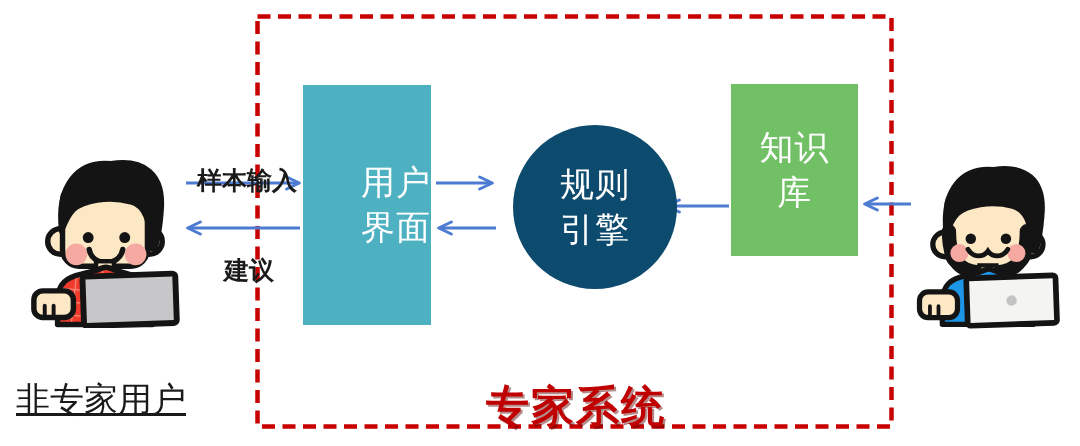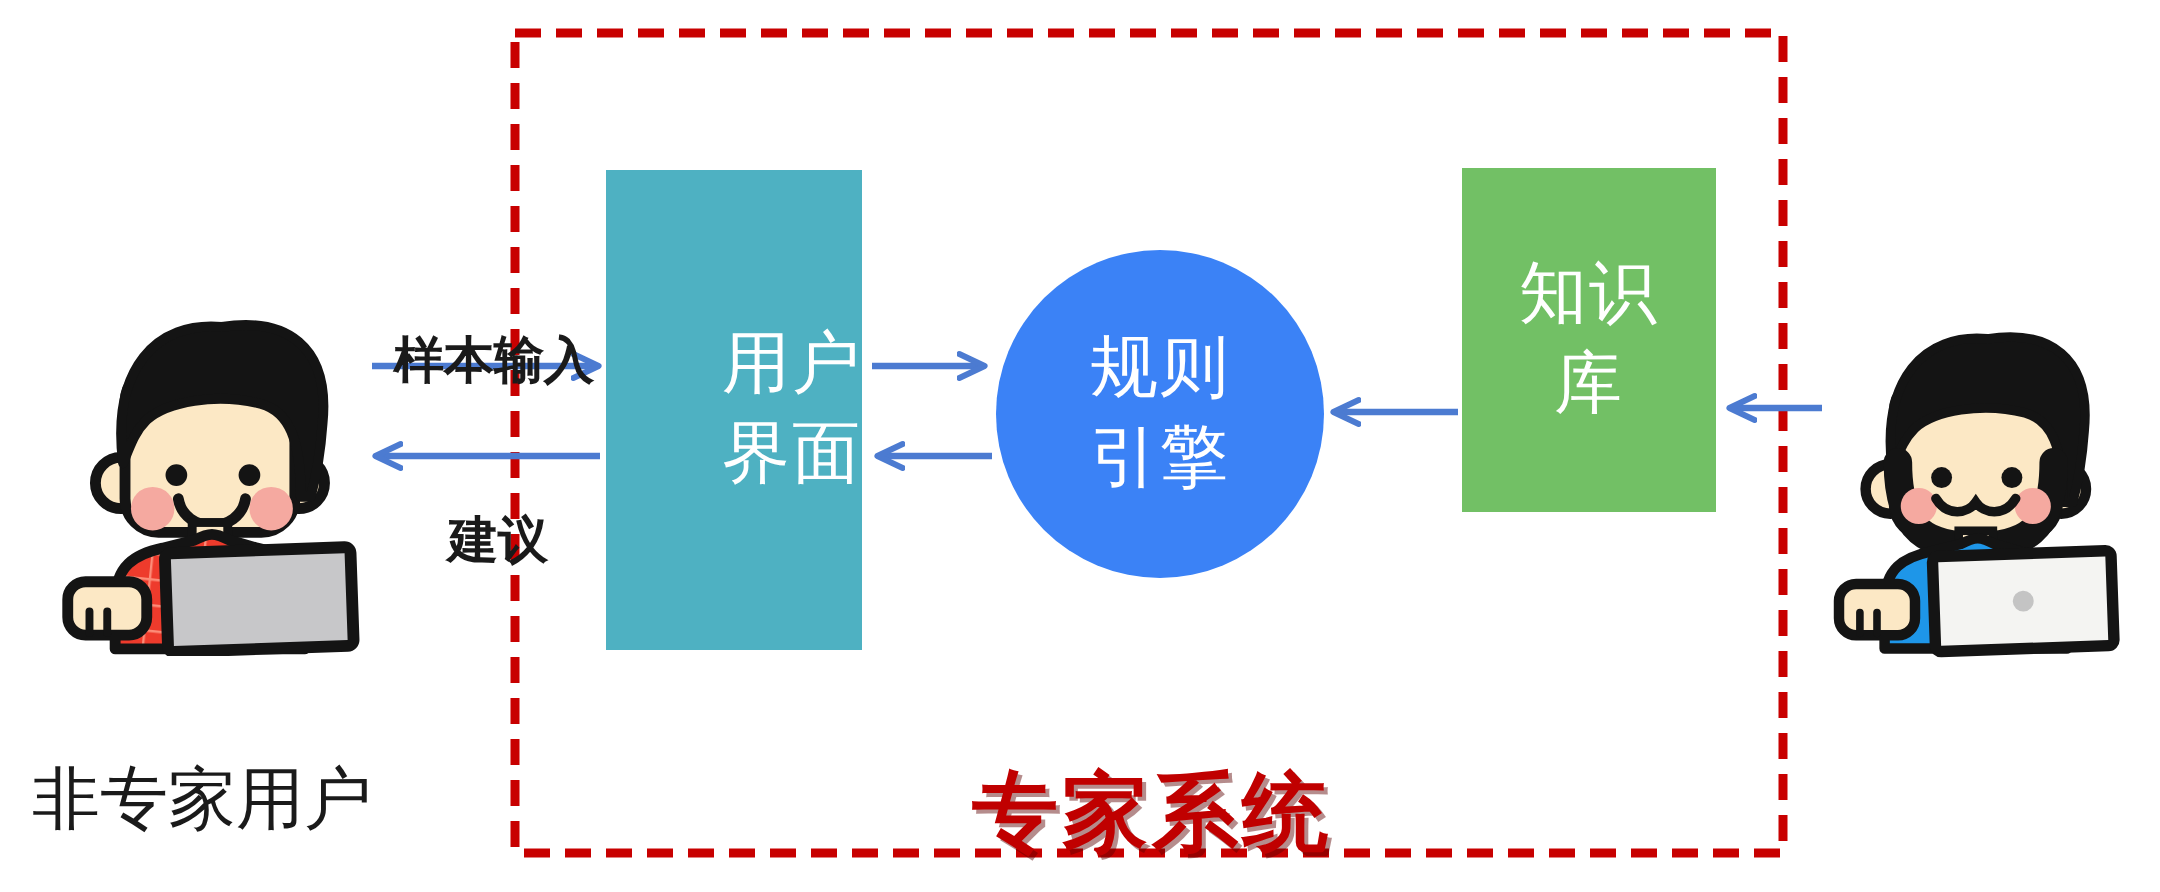--- a/index.html
+++ b/index.html
@@ -5,28 +5,28 @@
   html,body{margin:0;padding:0;background:#ffffff;}
   body{font-family:"Liberation Sans","DejaVu Sans",sans-serif;}
   #canvas{position:relative;width:1080px;height:446px;background:#ffffff;overflow:hidden;}
   .abs{position:absolute;}
   svg{display:block;}
 
   
   .node{display:flex;align-items:center;justify-content:center;text-align:center;
         color:#ffffff;font-size:34px;line-height:1.32;white-space:pre-line;letter-spacing:1px;}
   #node-ui{left:303px;top:85px;width:128px;height:240px;background:#4EB1C2;justify-content:flex-end;}
-  #node-engine{left:498px;top:125px;width:164px;height:164px;background:#3b82f6;border-radius:50%;}
+  #node-engine{left:513px;top:125px;width:164px;height:164px;background:#0c4a6e;border-radius:50%;}
   #node-kb{left:731px;top:84px;width:127px;height:172px;background:#72C065;}
 
   
   .lbl{transform:translate(-50%,-50%);white-space:nowrap;color:#1a1a1a;margin-top:20px;}
   #lbl-sample{left:247px;top:160px;font-size:25px;font-weight:bold;}
   #lbl-suggest{left:249px;top:250px;font-size:25px;font-weight:bold;text-align:right;}
-  #lbl-nonexpert{left:101px;top:380px;font-size:34px;}
+  #lbl-nonexpert{left:101px;top:380px;font-size:34px;text-decoration:underline;}
   #lbl-expert{left:988px;top:381px;font-size:34px;}
   #lbl-title{left:576px;top:387px;font-size:43px;font-weight:bold;color:#C00000;
              text-shadow:2px 2px 0 rgba(90,0,0,0.45);letter-spacing:2px;font-family:Liberation Serif, serif;}
 
   
   #border-layer,#arrow-layer{left:0;top:0;pointer-events:none;}
 
   
   #person-nonexpert{left:24px;top:154px;}
   #person-expert{left:910px;top:157px;}

